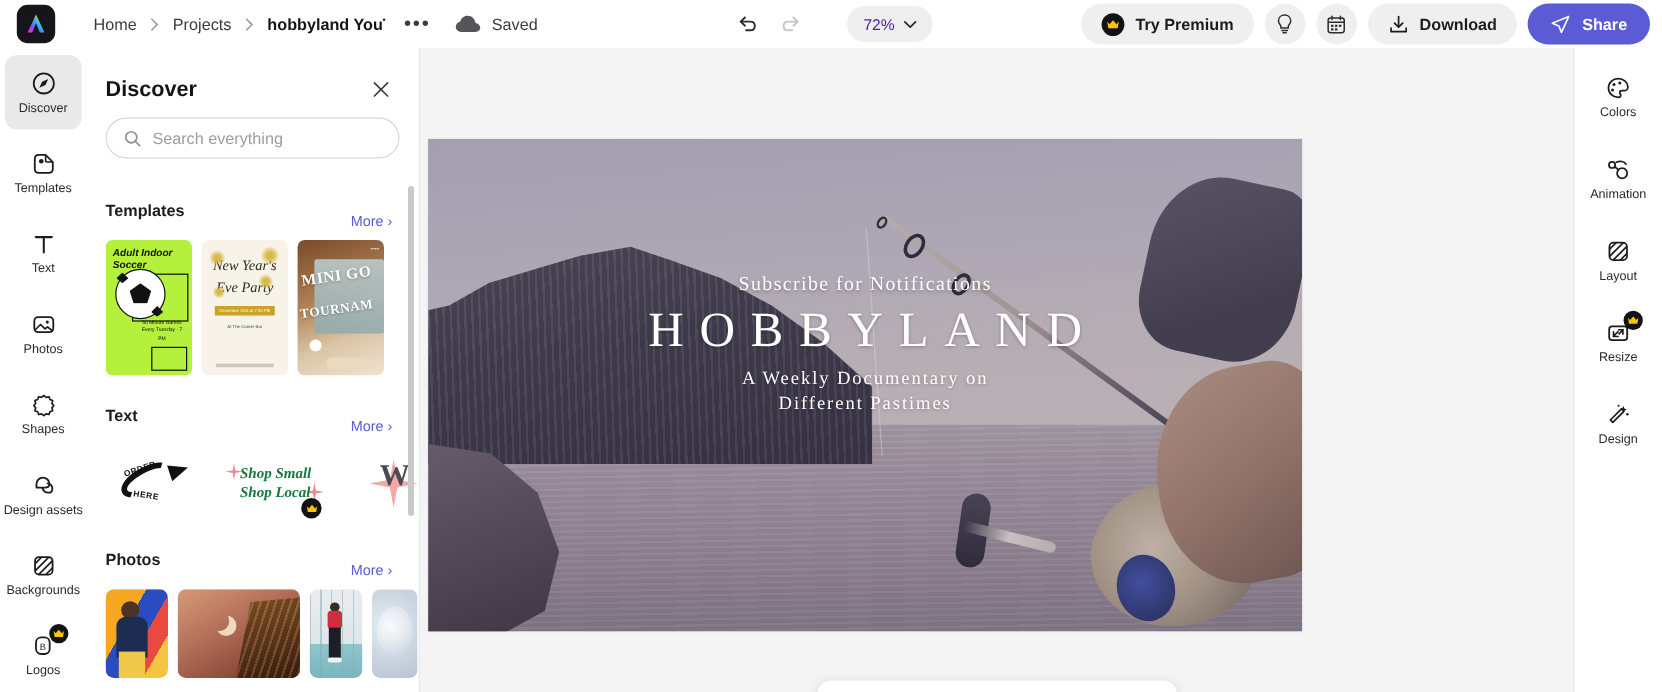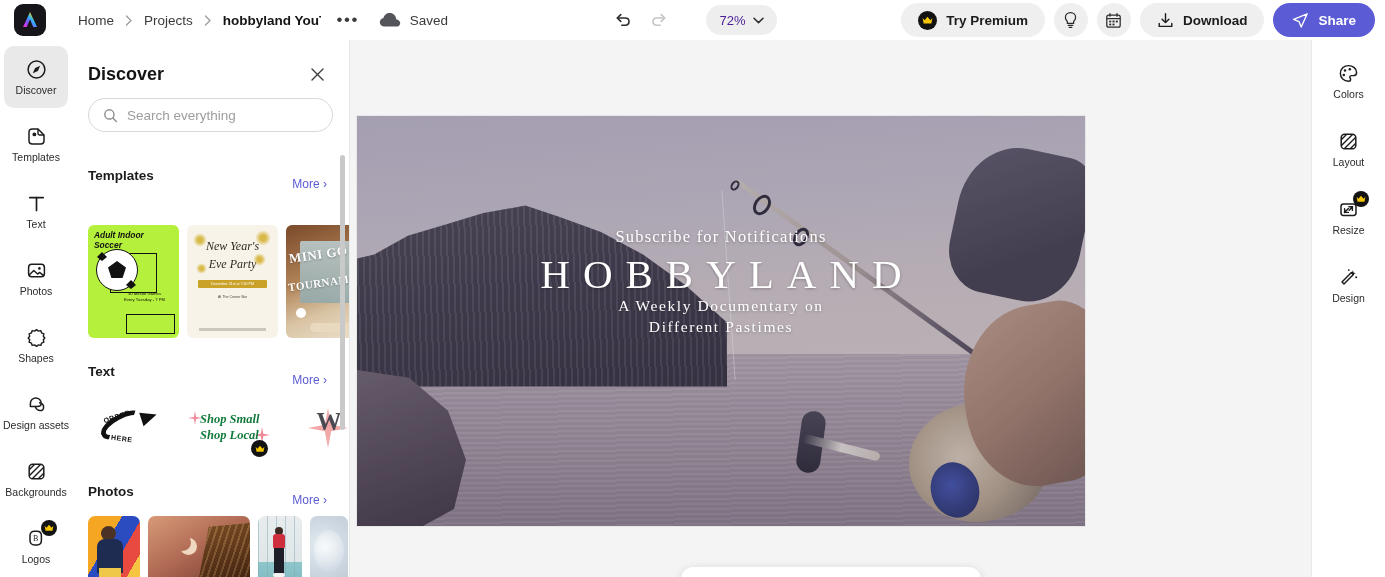--- a/index.html
+++ b/index.html
@@ -122,21 +122,21 @@
   .panel-scroll { flex: 1; overflow: hidden; position: relative; padding-left: 16px; }
   .section { margin-top: 17px; }
   .section-head {
     display: flex; align-items: center; justify-content: space-between;
     padding-right: 22px; margin-bottom: 9px;
   }
   .section-title { font-size: 13.5px; font-weight: 700; color: #1c1c1c; }
   .section-more { font-size: 12px; color: #5b5bd6; cursor: pointer; white-space: nowrap; margin-top: 18px; }
   .thumb-row { display: flex; gap: 8px; overflow: hidden; }
 
-  .tpl { width: 91px; height: 113px; border-radius: 6px; flex: 0 0 auto; overflow: hidden; position: relative; cursor: pointer; margin-top: 25px; }
+  .tpl { width: 72px; height: 113px; border-radius: 6px; flex: 0 0 auto; overflow: hidden; position: relative; cursor: pointer; }
   .txt-card { width: 90px; height: 62px; border-radius: 6px; flex: 0 0 auto; background:#fff; position: relative; overflow:hidden; cursor:pointer;
               display:flex; align-items:center; justify-content:center; }
   .ph { height: 74px; border-radius: 7px; flex: 0 0 auto; overflow: hidden; position: relative; cursor: pointer; }
 
   .vscroll {
     position: absolute; right: 4px; top: 115px; width: 5px; height: 275px;
     background: #c9c9c9; border-radius: 3px; cursor: pointer;
   }
 
   
@@ -206,21 +206,21 @@
     position: absolute; right: 0%; top: 8%; width: 130px; height: 150px;
     background: linear-gradient(150deg,#5a5564 0%, #3c3844 70%);
     border-radius: 44% 22% 38% 30%; transform: rotate(12deg);
   }
   .tint { position: absolute; inset: 0; background: rgba(90,80,118,0.22); }
 
   .art-text { position: absolute; left: 0; right: 0; top: 27%; text-align: center; color: #fff;
               font-family: "Liberation Serif", serif; text-shadow: 0 1px 3px rgba(0,0,0,0.28); }
   .art-sub1 { font-size: 16.5px; letter-spacing: 1.2px; margin-bottom: 6px; }
   .art-title { font-size: 41px; letter-spacing: 13px; line-height: 1.06; padding-left: 13px; }
-  .art-sub2 { font-size: 15.5px; letter-spacing: 1.6px; line-height: 1.35; }
+  .art-sub2 { font-size: 15.5px; letter-spacing: 1.6px; line-height: 1.35; margin-top: 10px; }
 
   .float-toolbar {
     position: absolute; left: 50%; transform: translateX(-50%);
     bottom: -36px; width: 300px; height: 46px; background: #fff;
     border-radius: 12px; box-shadow: 0 2px 10px rgba(0,0,0,0.14);
   }
 
   
   .rrail {
     width: 74px; min-width: 74px; background: #fff; border-left: 1px solid #e8e8e8;
@@ -652,20 +652,31 @@
           <svg width="21" height="21" viewBox="0 0 21 21">
             <path d="M10.5 2.6 C5.9 2.6 2.4 6 2.4 10.4 C2.4 14.8 5.9 18.2 10.5 18.2 C11.9 18.2 12.6 17.4 12.6 16.4 C12.6 15.4 11.8 14.9 11.8 14 C11.8 13.1 12.6 12.6 13.6 12.6 H15.4 C17.2 12.6 18.6 11.2 18.6 9.4 C18.6 5.6 15 2.6 10.5 2.6 Z" stroke="#1c1c1c" stroke-width="1.45" fill="none"></path>
             <circle cx="7" cy="7.4" r="1.25" fill="#1c1c1c"></circle>
             <circle cx="11.8" cy="6.2" r="1.25" fill="#1c1c1c"></circle>
             <circle cx="5.8" cy="12" r="1.25" fill="#1c1c1c"></circle>
           </svg>
         </span>
         <span class="tx">Colors</span>
       </div>
 
+      <div class="rail-item">
+        <span class="ic">
+          <svg width="21" height="21" viewBox="0 0 21 21">
+            <circle cx="5.4" cy="6.4" r="2.6" stroke="#1c1c1c" stroke-width="1.45" fill="none"></circle>
+            <circle cx="13.8" cy="13.4" r="4.2" stroke="#1c1c1c" stroke-width="1.45" fill="none"></circle>
+            <path d="M7.6 8 L10.6 10.4" stroke="#1c1c1c" stroke-width="1.45" stroke-linecap="round"></path>
+            <path d="M9 4.2 C12 2.6 15.6 3.6 17 5.8" stroke="#1c1c1c" stroke-width="1.45" fill="none" stroke-linecap="round"></path>
+          </svg>
+        </span>
+        <span class="tx">Animation</span>
+      </div>
 
       <div class="rail-item">
         <span class="ic">
           <svg width="21" height="21" viewBox="0 0 21 21">
             <defs>
                 <clipPath id="lyc">
                   <rect x="3.2" y="3.2" width="14.6" height="14.6" rx="3.4"></rect>
                 </clipPath>
               </defs>
             <rect x="3.2" y="3.2" width="14.6" height="14.6" rx="3.4" stroke="#1c1c1c" stroke-width="1.5" fill="none"></rect>

